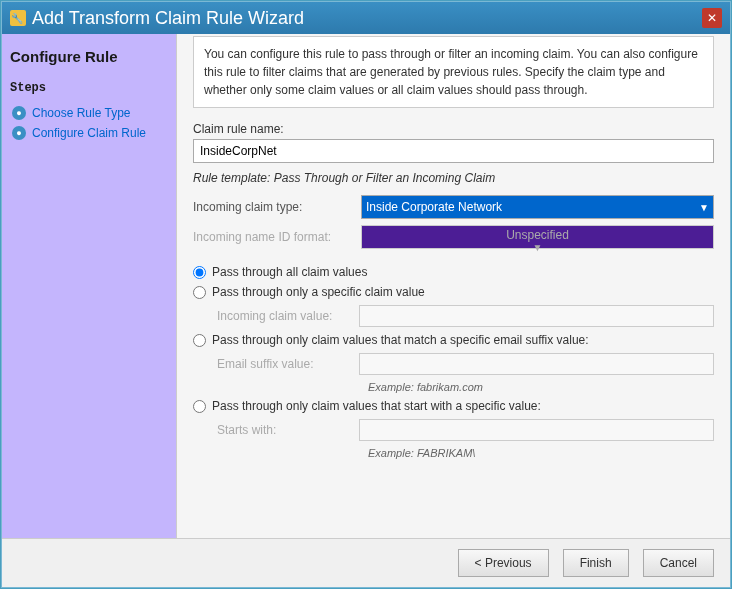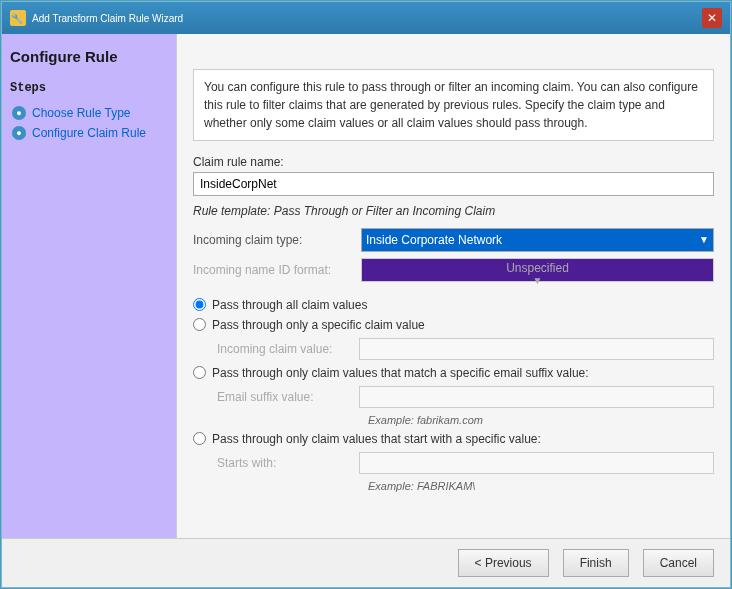--- a/index.html
+++ b/index.html
@@ -40,21 +40,21 @@
       width: 16px;
       height: 16px;
       background: #f0c040;
       border-radius: 2px;
       display: flex;
       align-items: center;
       justify-content: center;
       font-size: 10px;
     }
     .title-text {
-      font-size: 10px;
+      font-size: 18px;
       font-weight: normal;
     }
     .close-btn {
       background: #c0392b;
       color: white;
       border: none;
       width: 20px;
       height: 20px;
       cursor: pointer;
       font-size: 12px;
@@ -111,26 +111,25 @@
     .step-label {
       color: #0066cc;
       font-size: 12px;
     }
     .step-label.active {
       color: #0066cc;
       font-weight: normal;
     }
     .main-panel {
       flex: 1;
-      padding: 12px 16px;
+      padding: 2px 16px;
       background: #f5f5f5;
       overflow-y: auto;
       display: flex;
       flex-direction: column;
-      justify-content: center;
     }
     .description-box {
       background: white;
       border: 1px solid #ccc;
       padding: 8px 10px;
       font-size: 12px;
       color: #333;
       line-height: 1.5;
       margin-bottom: 14px;
     }

